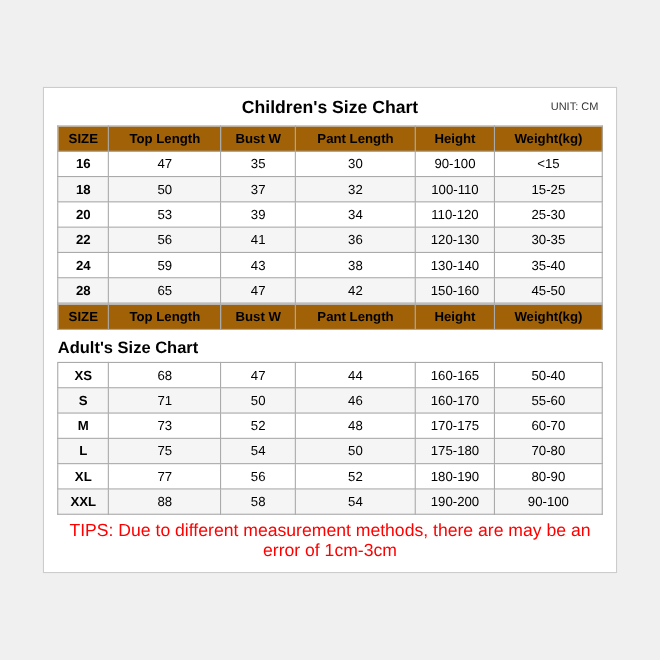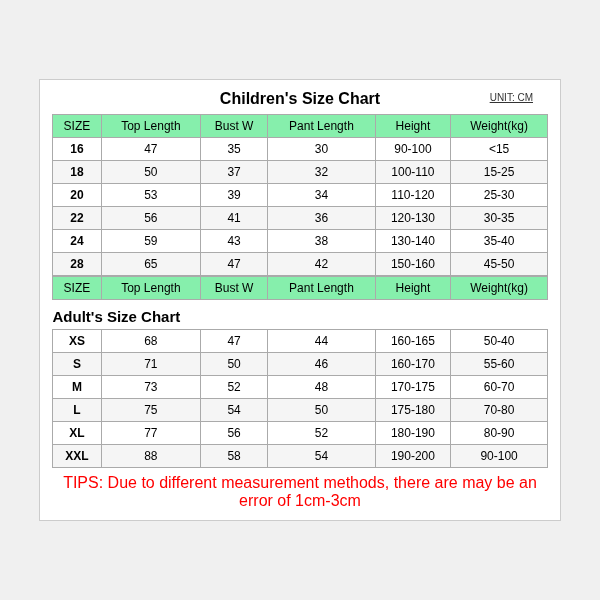--- a/index.html
+++ b/index.html
@@ -26,38 +26,37 @@
       position: relative;
     }
     .main-title {
       font-size: 16px;
       font-weight: bold;
       text-align: center;
     }
     .unit-label {
       font-size: 10px;
       position: absolute;
-      right: 15px;
+      right: 4px;
       top: 2px;
       color: #333;
-      text-decoration: underline;
     }
     table {
       width: 100%;
       border-collapse: collapse;
       font-size: 12px;
     }
     th, td {
       border: 1px solid #aaa;
       text-align: center;
       padding: 4px 2px;
     }
     thead th {
-      background-color: #86efac;
-      font-weight: normal;
+      background-color: #a16207;
+      font-weight: bold;
     }
     tbody tr:nth-child(odd) {
       background-color: #fff;
     }
     tbody tr:nth-child(even) {
       background-color: #f5f5f5;
     }
     tbody td:first-child {
       font-weight: bold;
     }

